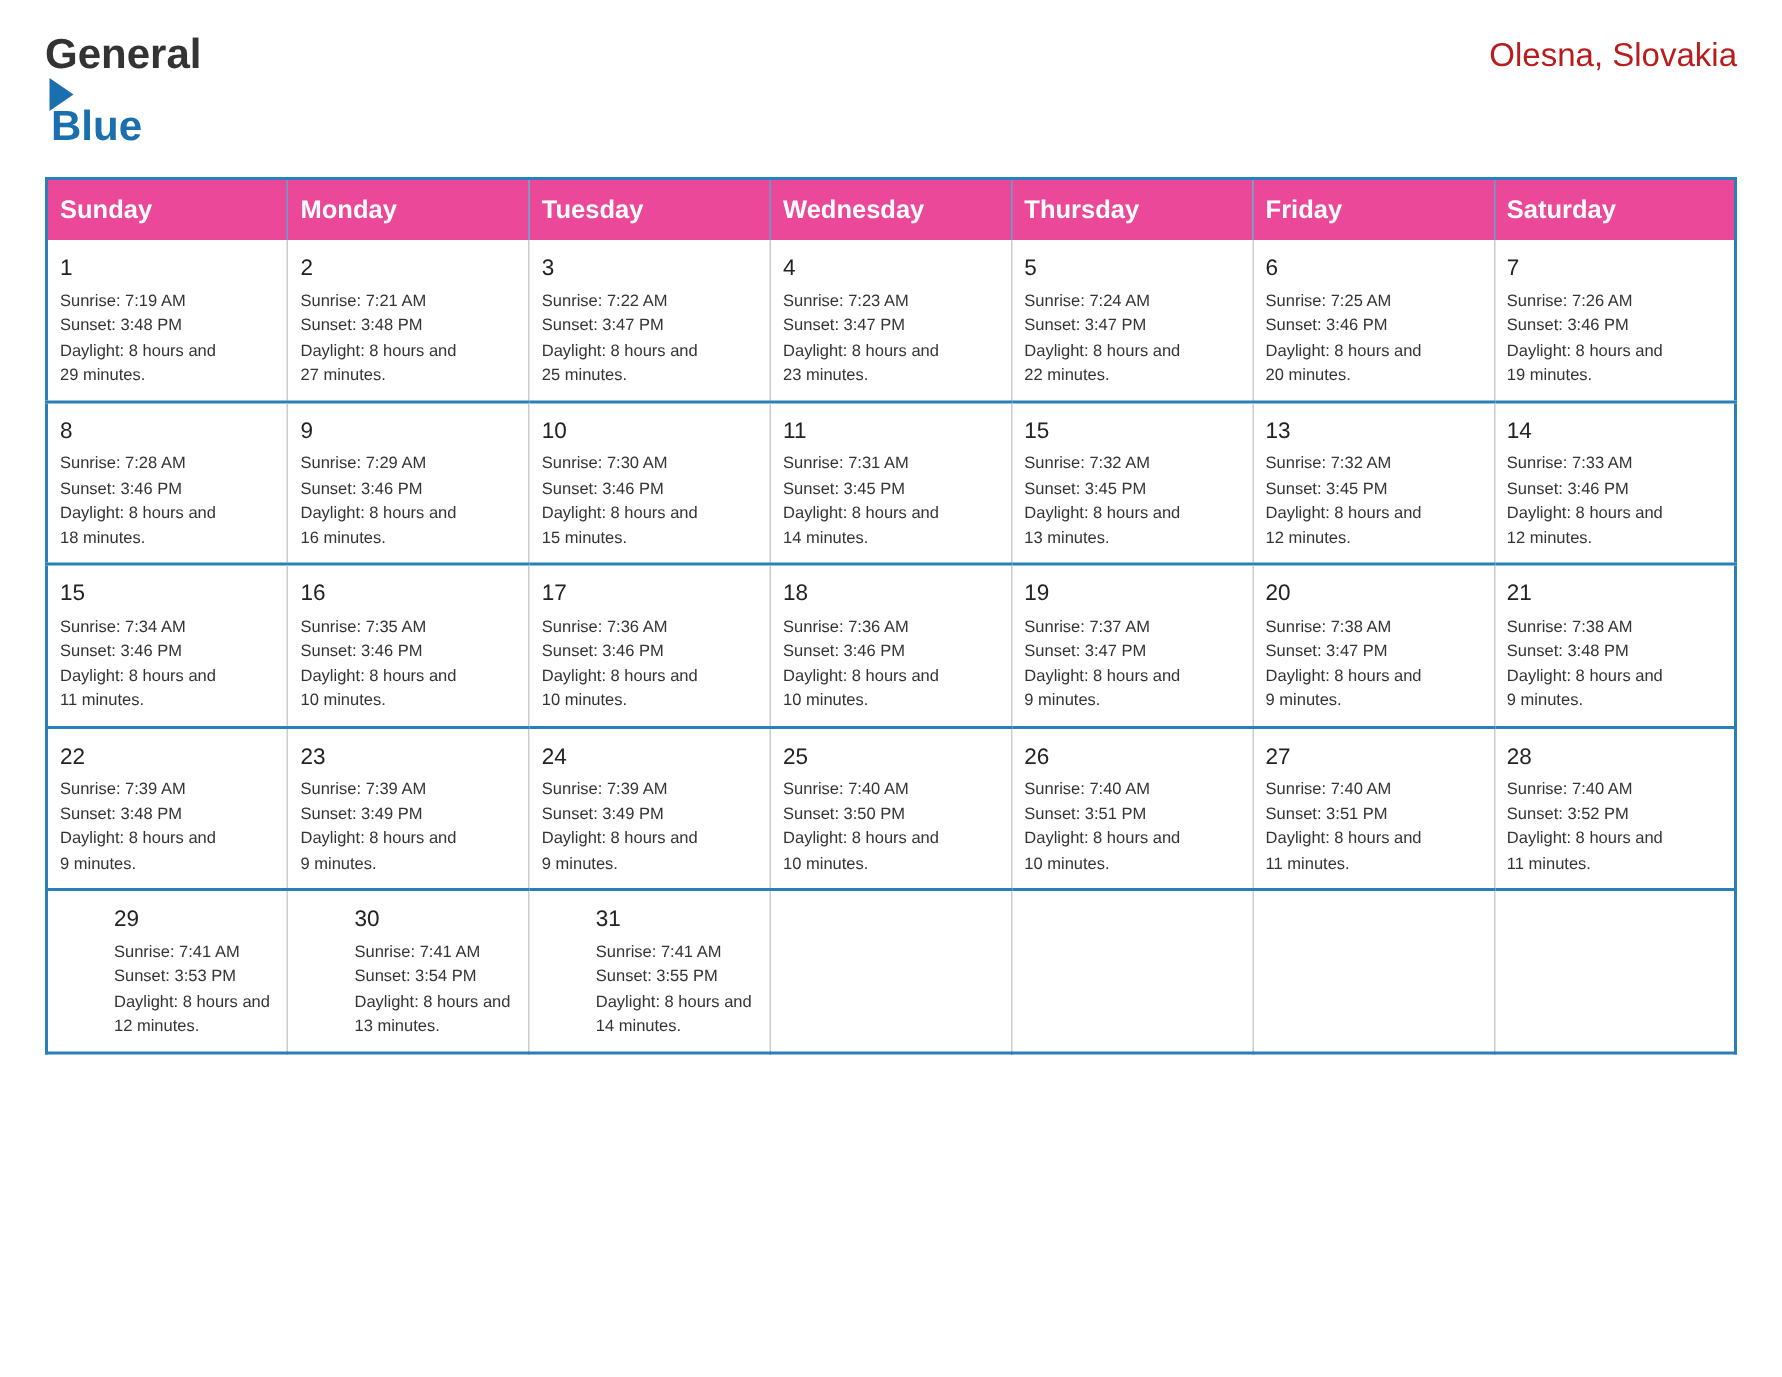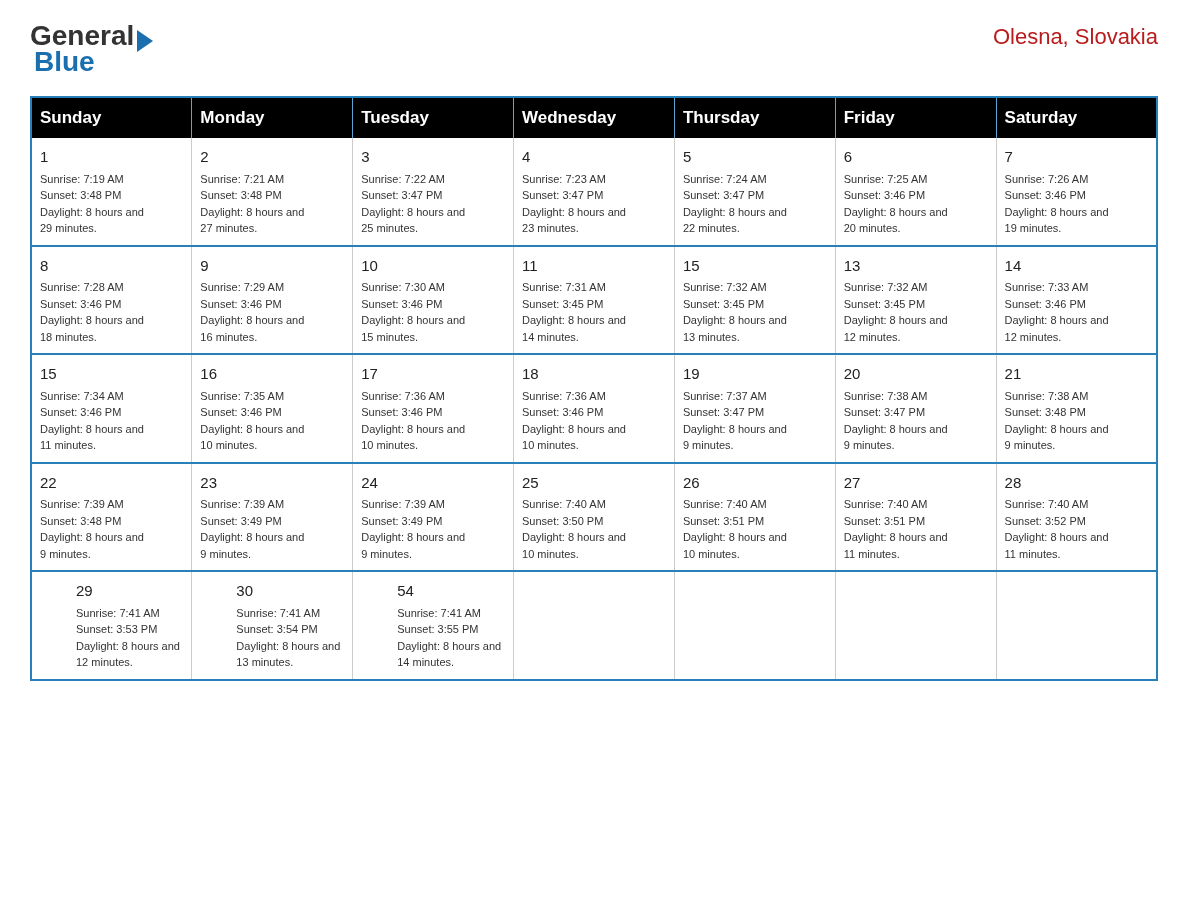--- a/index.html
+++ b/index.html
@@ -29,21 +29,21 @@
       font-size: 22px;
       color: #b91c1c;
       margin-top: 4px;
     }
     .calendar {
       width: 100%;
       border-collapse: collapse;
       border: 2px solid #2980b9;
     }
     .calendar th {
-      background-color: #000000;
+      background-color: #ec4899;
       color: #fff;
       padding: 10px 8px;
       text-align: left;
       font-size: 17px;
       font-weight: bold;
       border-right: 1px solid #5ba3d0;
     }
     .calendar th:last-child {
       border-right: none;
     }
@@ -76,21 +76,22 @@
     }
     .empty-cell {
       background: #fff;
     }
     .logo-wrapper {
       display: flex;
       flex-direction: column;
     }
     .logo-line1 {
       display: flex;
-      align-items: flex-end;
+      align-items: flex-start;
+      flex-direction: column;
     }
     .logo-line2 {
       color: #1a6faf;
       font-size: 28px;
       font-weight: bold;
       margin-left: 4px;
       margin-top: -6px;
     }
     .logo-name {
       font-size: 28px;
@@ -260,21 +261,21 @@
       <tr>
         <td>
           <div class="day-number">29</div>
 <div class="day-info">Sunrise: 7:41 AM<br>Sunset: 3:53 PM<br>Daylight: 8 hours and <br>12 minutes.</div>
         </td>
         <td>
           <div class="day-number">30</div>
 <div class="day-info">Sunrise: 7:41 AM<br>Sunset: 3:54 PM<br>Daylight: 8 hours and <br>13 minutes.</div>
         </td>
         <td>
-          <div class="day-number">54</div>
+          <div class="day-number">31</div>
 <div class="day-info">Sunrise: 7:41 AM<br>Sunset: 3:55 PM<br>Daylight: 8 hours and <br>14 minutes.</div>
         </td>
         <td class="empty-cell"></td>
         <td class="empty-cell"></td>
         <td class="empty-cell"></td>
         <td class="empty-cell"></td>
       </tr>
     </tbody>
 </table>
 

